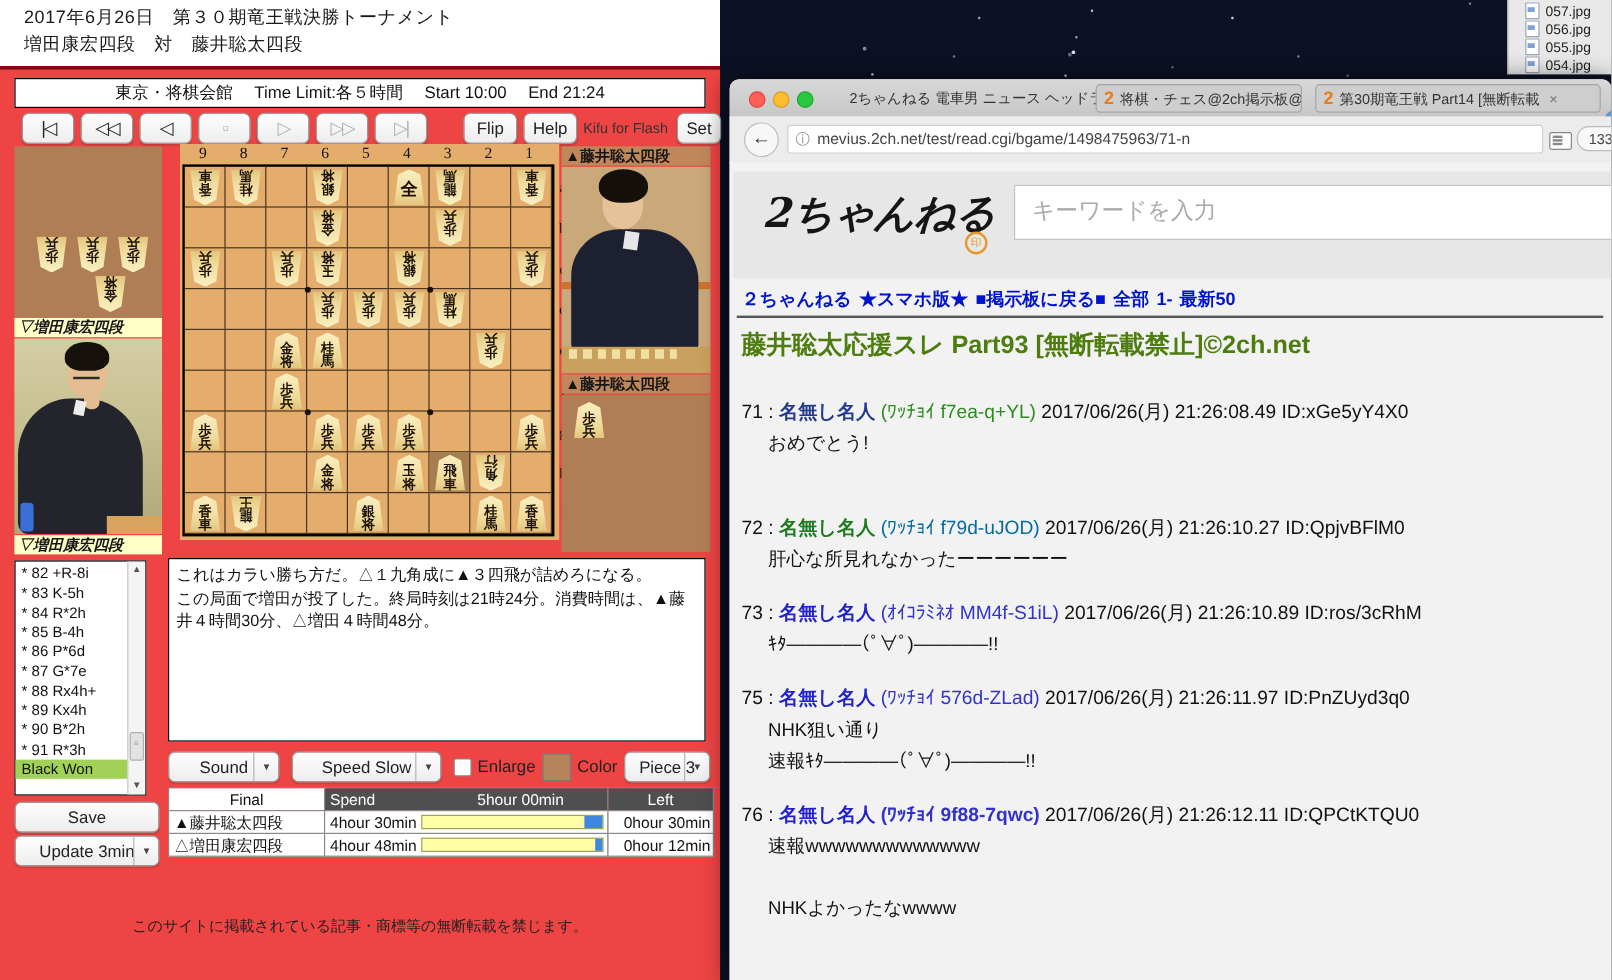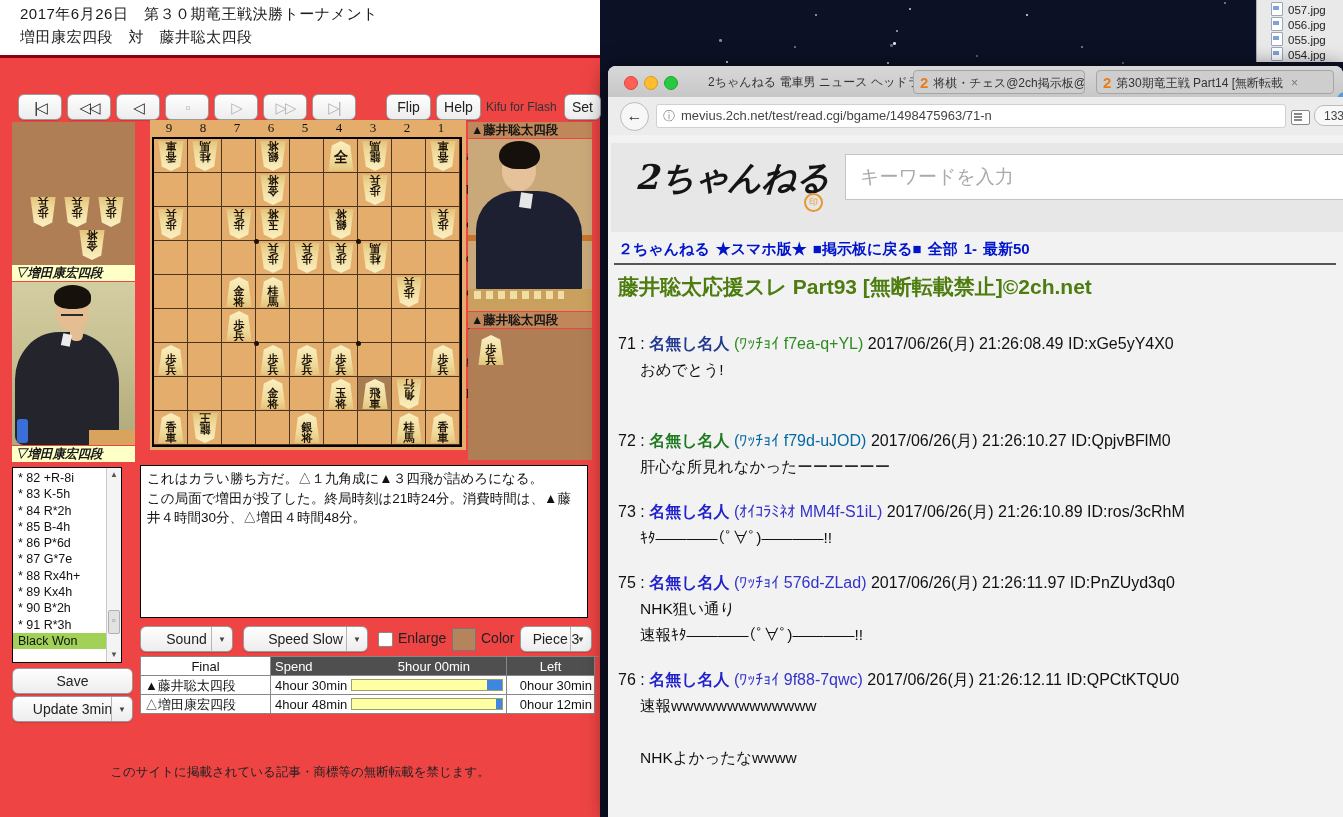--- a/index.html
+++ b/index.html
@@ -158,20 +158,21 @@
 <body>
 
 <div id="root">
 
   <div class="abs" id="left-app">
     <div class="abs" id="app-header">
       <div class="hline" id="hline1">2017年6月26日　第３０期竜王戦決勝トーナメント</div>
       <div class="hline" id="hline2">増田康宏四段　対　藤井聡太四段</div>
     </div>
     <div class="abs" id="red-rule"></div>
+    <div class="abs" id="info-box">東京・将棋会館　 Time Limit:各５時間 　Start 10:00 　End 21:24</div>
 
     <div id="nav-buttons">
         <div class="btn" style="left: 18px; top: 94px; width: 44px;"><span class="navglyph">|◁</span></div>
         <div class="btn" style="left: 67px; top: 94px; width: 44px;"><span class="navglyph">◁◁</span></div>
         <div class="btn" style="left: 116px; top: 94px; width: 44px;"><span class="navglyph">◁</span></div>
         <div class="btn" style="left: 165px; top: 94px; width: 44px;"><span class="navglyph disabled">▫</span></div>
         <div class="btn" style="left: 214px; top: 94px; width: 44px;"><span class="navglyph disabled">▷</span></div>
         <div class="btn" style="left: 263px; top: 94px; width: 44px;"><span class="navglyph disabled">▷▷</span></div>
         <div class="btn" style="left: 312px; top: 94px; width: 44px;"><span class="navglyph disabled">▷|</span></div>
       </div>
@@ -784,21 +785,21 @@
           <div class="post">
             <div class="post-head"><span>73 : </span><span class="pname" style="color: rgb(34, 34, 204);">名無し名人</span><span style="color: rgb(51, 51, 204);"> (ｵｲｺﾗﾐﾈｵ MM4f-S1iL)</span><span> 2017/06/26(月) 21:26:10.89 ID:ros/3cRhM</span></div>
             <div class="post-body">ｷﾀ――――(ﾟ∀ﾟ)――――!!</div>
           </div>
           <div class="post">
             <div class="post-head"><span>75 : </span><span class="pname" style="color: rgb(34, 34, 204);">名無し名人</span><span style="color: rgb(51, 51, 204);"> (ﾜｯﾁｮｲ 576d-ZLad)</span><span> 2017/06/26(月) 21:26:11.97 ID:PnZUyd3q0</span></div>
             <div class="post-body">NHK狙い通り</div>
             <div class="post-body">速報ｷﾀ――――(ﾟ∀ﾟ)――――!!</div>
           </div>
           <div class="post">
-            <div class="post-head"><span>76 : </span><span class="pname" style="color: rgb(34, 34, 204);">名無し名人</span><span style="color: rgb(51, 51, 204);"> (ﾜｯﾁｮｲ 9f88-7qwc)</span><span> 2017/06/26(月) 21:26:12.11 ID:QPCtKTQU0</span></div>
+            <div class="post-head"><span>76 : </span><span class="pname" style="color: rgb(34, 34, 204);">名無し名人</span><span style="color: rgb(51, 51, 204); font-weight: bold;"> (ﾜｯﾁｮｲ 9f88-7qwc)</span><span> 2017/06/26(月) 21:26:12.11 ID:QPCtKTQU0</span></div>
             <div class="post-body">速報wwwwwwwwwwwww</div>
             <div class="post-body">&nbsp;</div>
             <div class="post-body">NHKよかったなwwww</div>
           </div>
         </div>
     </div>
   </div>
 </div>
 
 </body></html>

